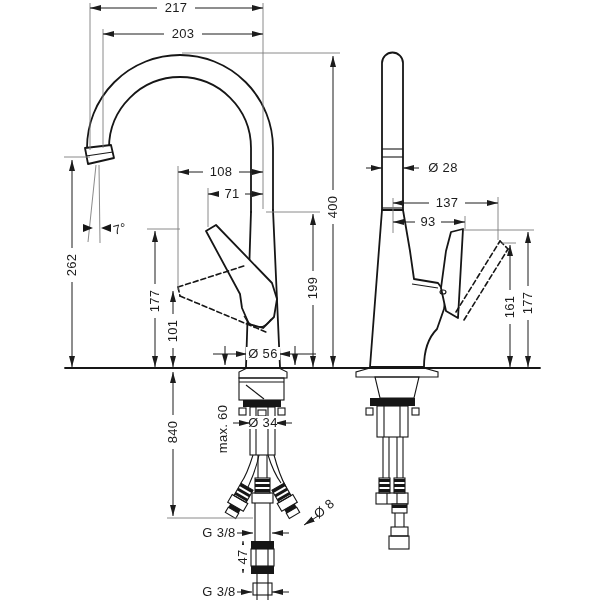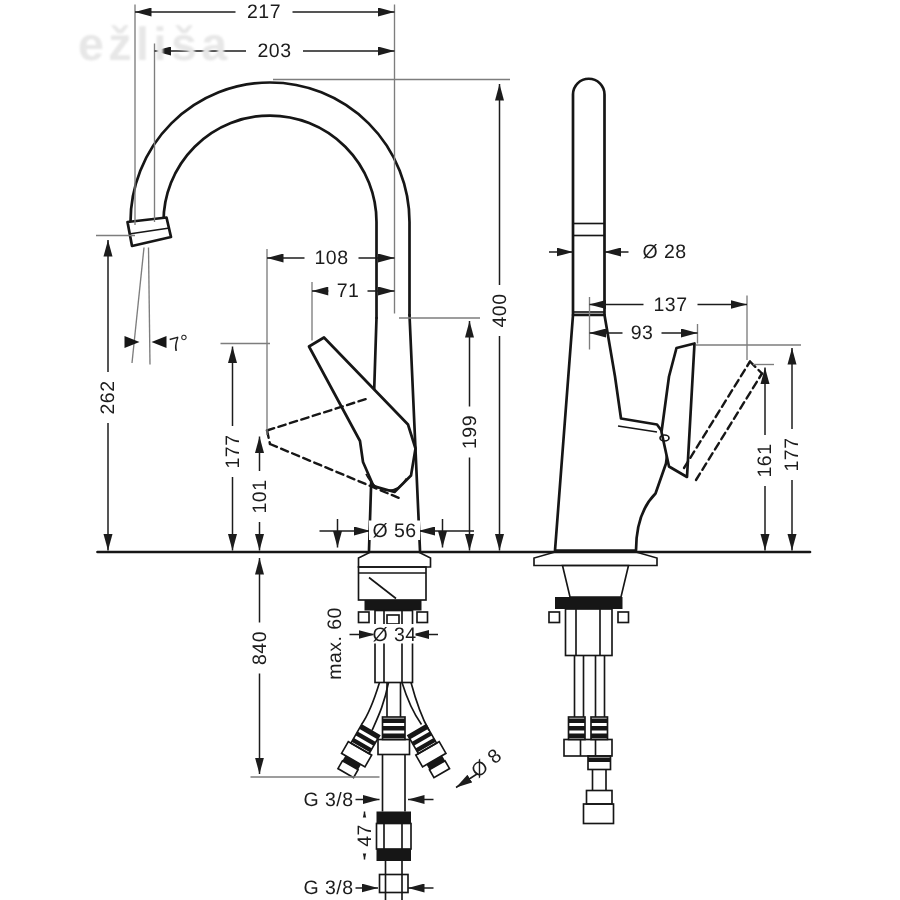--- a/index.html
+++ b/index.html
@@ -14,21 +14,20 @@
   .blk{fill:#161616;stroke:none;}
   .dash{stroke:#161616;stroke-width:1.6;fill:none;stroke-dasharray:5,3;stroke-linecap:round;}
   .lblbg{fill:#ffffff;stroke:none;}
   #watermark{position:absolute;left:52px;top:12px;font-size:31px;font-weight:bold;
              color:#e7e7e7;letter-spacing:3px;filter:blur(.7px);user-select:none;}
 </style>
 </head>
 <body>
 
 <div id="canvas">
-  <div id="watermark">ežliša</div>
 
   <svg width="600" height="600" viewBox="0 0 600 600">
     <defs>
       <marker id="ae" markerWidth="12" markerHeight="8" refX="11" refY="3" orient="auto" markerUnits="userSpaceOnUse">
         <path d="M0,0 L11,3 L0,6 Z" fill="#1c1c1c"></path>
       </marker>
       <marker id="as" markerWidth="12" markerHeight="8" refX="0" refY="3" orient="auto" markerUnits="userSpaceOnUse">
         <path d="M11,0 L0,3 L11,6 Z" fill="#1c1c1c"></path>
       </marker>
     </defs>

